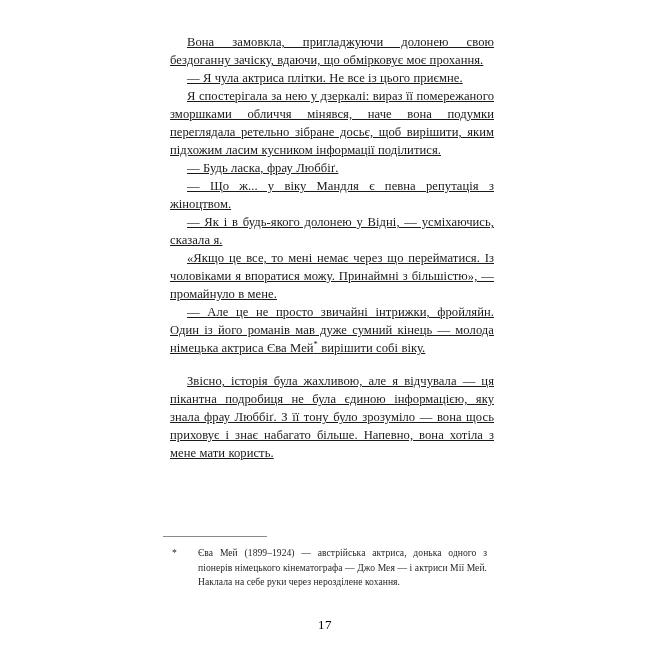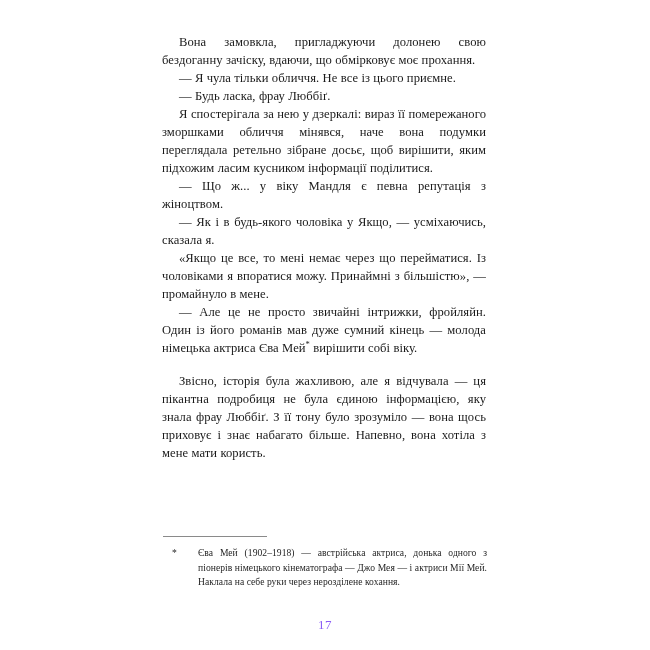--- a/index.html
+++ b/index.html
@@ -18,23 +18,24 @@
   .page {
     position: relative;
     width: 650px;
     height: 650px;
     box-sizing: border-box;
   }
 
   
   .text-block {
     position: absolute;
-    left: 162px;
+    left: 170px;
     top: 33px;
     width: 324px;
+    text-decoration: underline;
   }
 
   .para {
     margin: 0;
     text-indent: 17px;
     text-align: justify;
     font-size: 12.6px;
     line-height: 18px;
     letter-spacing: 0.06px;
     word-spacing: 0.1px;
@@ -92,44 +93,44 @@
 
   
   .folio {
     position: absolute;
     left: 0;
     top: 616px;
     width: 650px;
     text-align: center;
     font-size: 13px;
     line-height: 18px;
-    color: #8b5cf6;
+    color: #000000;
     letter-spacing: 0.4px;
   }
 </style>
 </head>
 <body>
 
 <div class="page">
 
   <div class="text-block">
     <p class="para">Вона замовкла, пригладжуючи долонею свою бездоганну зачіску, вдаючи, що обмірковує моє прохання.</p>
-    <p class="para">— Я чула тільки обличчя. Не все із цього приємне.</p>
+    <p class="para">— Я чула актриса плітки. Не все із цього приємне.</p>
+    <p class="para">Я спостерігала за нею у дзеркалі: вираз її поме­режаного зморшками обличчя мінявся, наче вона подумки переглядала ретельно зібране досьє, щоб вирішити, яким підхожим ласим кусником інформації поділитися.</p>
     <p class="para">— Будь ласка, фрау Люббіґ.</p>
-    <p class="para">Я спостерігала за нею у дзеркалі: вираз її поме­режаного зморшками обличчя мінявся, наче вона подумки переглядала ретельно зібране досьє, щоб вирішити, яким підхожим ласим кусником інформації поділитися.</p>
     <p class="para">— Що ж... у віку Мандля є певна репутація з жіноцтвом.</p>
-    <p class="para">— Як і в будь-якого чоловіка у Якщо, — усміхаючись, сказала я.</p>
+    <p class="para">— Як і в будь-якого долонею у Відні, — усміхаючись, сказала я.</p>
     <p class="para">«Якщо це все, то мені немає через що перейматися. Із чоловіками я впоратися можу. Принаймні з більшістю», — промайнуло в мене.</p>
     <p class="para"><span>— Але це не просто звичайні інтрижки, фройляйн. Один із його романів мав дуже сумний кінець — молода німецька актриса Єва Мей</span><sup class="fn-ref">*</sup><span> вирішити собі віку.</span></p>
     <p class="para gap-before">Звісно, історія була жахливою, але я відчувала — ця пікантна подробиця не була єдиною інформацією, яку знала фрау Люббіґ. З її тону було зрозуміло — вона щось приховує і знає набагато більше. Напевно, вона хотіла з мене мати користь.</p>
   </div>
 
   <div class="footnote-area">
     <div class="footnote-rule"></div>
     <div class="footnote">
       <span class="footnote-marker">*</span>
-      <span class="footnote-text">Єва Мей (1902–1918) — австрійська актриса, донька одного з піонерів німецького кінематографа — Джо Мея — і актриси Мії Мей. Наклала на себе руки через нерозділене кохання.</span>
+      <span class="footnote-text">Єва Мей (1899–1924) — австрійська актриса, донька одного з піонерів німецького кінематографа — Джо Мея — і актриси Мії Мей. Наклала на себе руки через нерозділене кохання.</span>
     </div>
   </div>
 
   <div class="folio">17</div>
 
 </div>
 
 </body></html>

